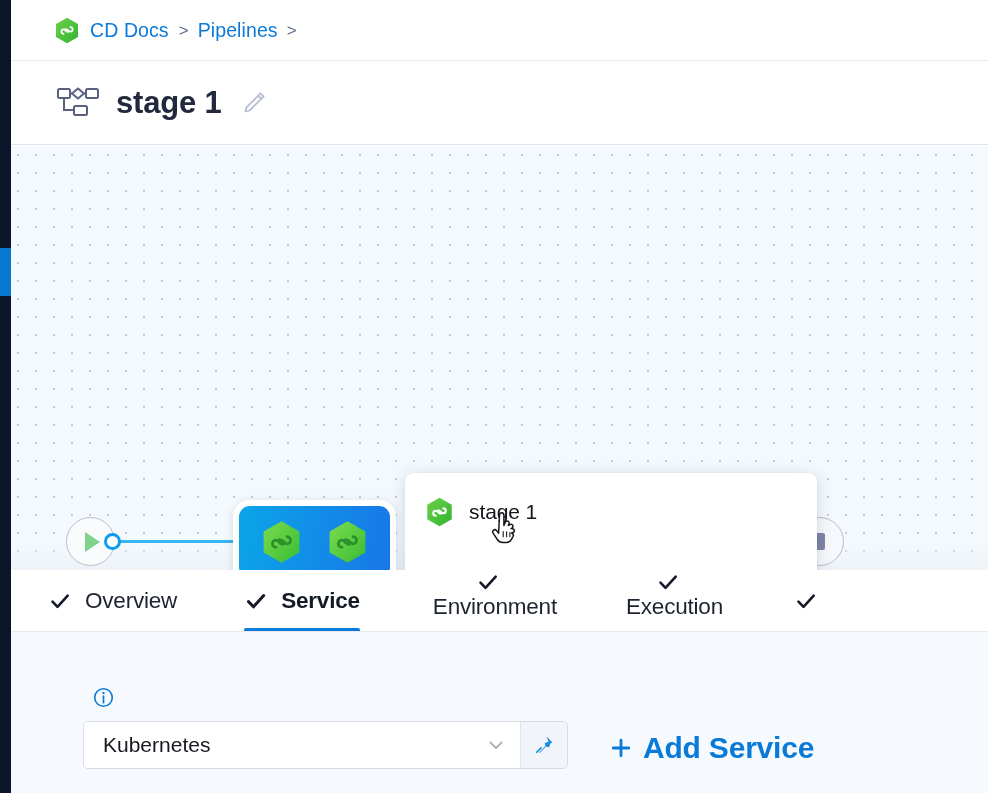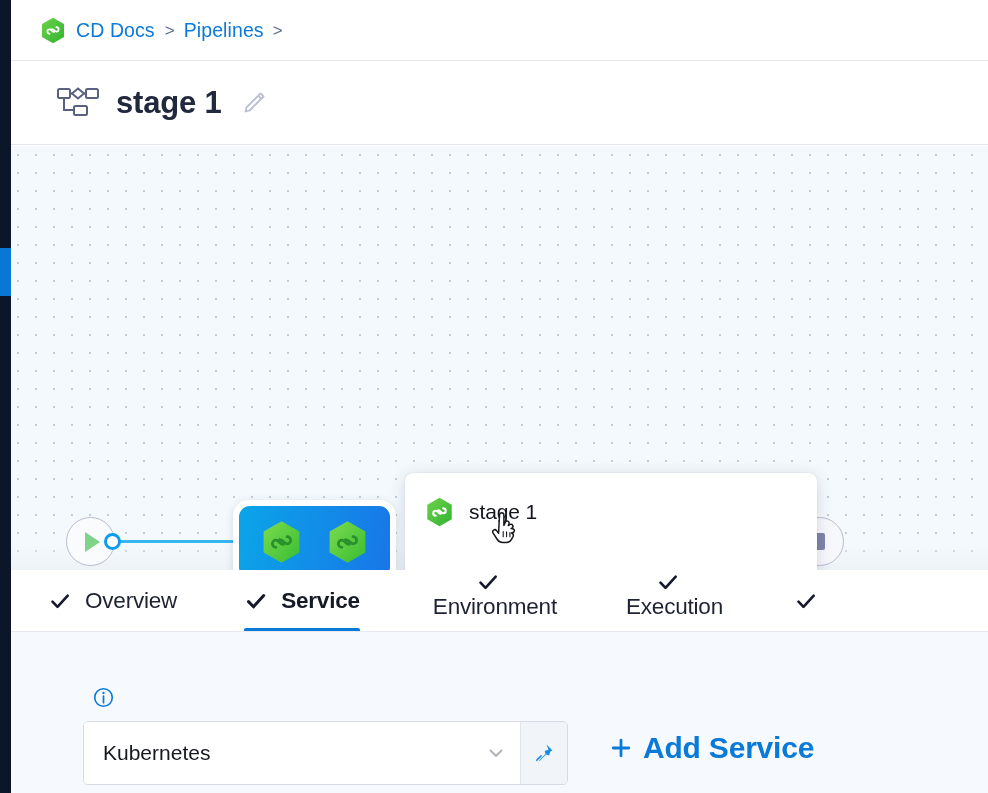--- a/index.html
+++ b/index.html
@@ -18,21 +18,21 @@
   }
   .nav-rail-active {
     position: absolute; left: 0; top: 248px; width: 11px; height: 48px;
     background: #0878d4;
   }
 
   
   .breadcrumb-bar {
     position: absolute; left: 11px; top: 0; right: 0; height: 61px;
     background: #ffffff;
-    display: flex; align-items: center; padding-left: 30px;
+    display: flex; align-items: center; padding-left: 44px;
     border-bottom: 1px solid #e8e9ef;
   }
   .crumb-logo { width: 24px; height: 27px; margin-right: 11px; flex: none; display:block; }
   .crumb-link {
     color: #0b7ad9; font-size: 19.5px; letter-spacing: .1px;
     text-decoration: none; white-space: nowrap;
   }
   .crumb-sep {
     color: #5a6b88; font-size: 17px; margin: 0 9px 0 10px;
     font-weight: 400; line-height: 1;
@@ -156,21 +156,21 @@
     position: absolute; left: 11px; top: 632px; right: 0; bottom: 0;
     background: #f6f9fd;
   }
   .field-label-row {
     position: absolute; left: 72px; top: 55px; display: flex; align-items: center;
   }
   .field-label { font-size: 20.5px; color: #4b5570; font-weight: 600; letter-spacing:-.1px; }
   .info-icon { width: 21px; height: 21px; margin-left: 10px; display:block; cursor:pointer; }
 
   .select-wrap {
-    position: absolute; left: 72px; top: 89px; width: 485px; height: 64px;
+    position: absolute; left: 72px; top: 89px; width: 485px; height: 48px;
     display: flex; border-radius: 5px; overflow: hidden;
     border: 1px solid #d6dbe6; background: #fff;
   }
   .select-box {
     flex: 1; display: flex; align-items: center; justify-content: space-between;
     padding: 0 14px 0 19px; background: #fff; cursor: pointer;
   }
   .select-value { font-size: 21px; color: #16191f; }
   .chev { width: 20px; height: 20px; display:block; opacity:.55; }
   .pin-btn {

